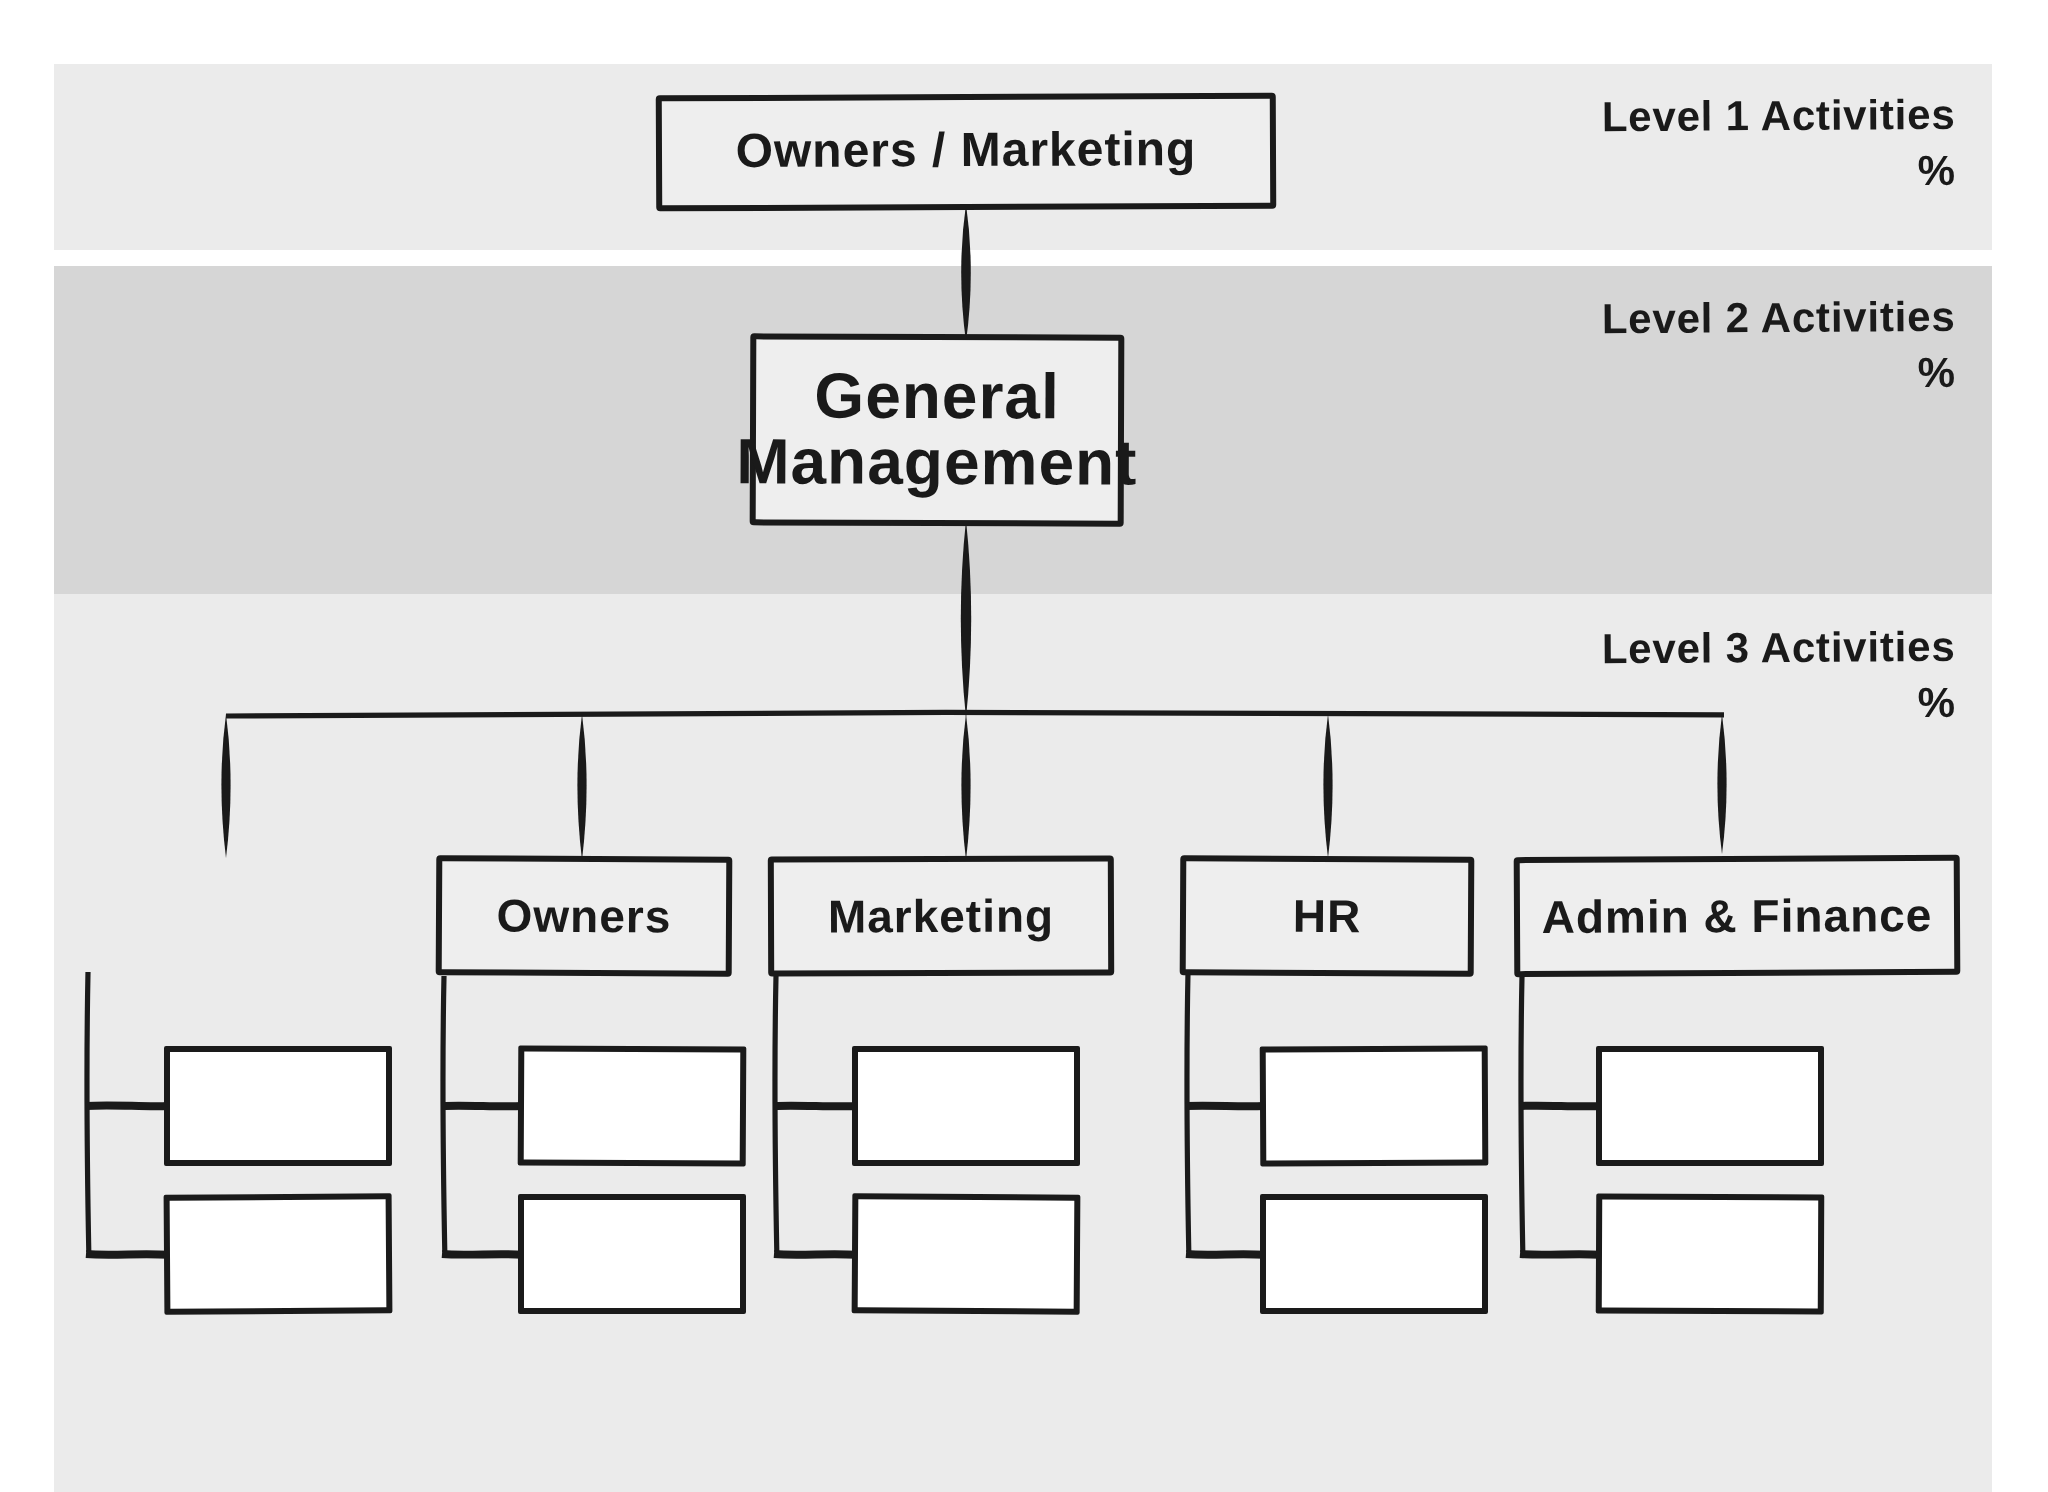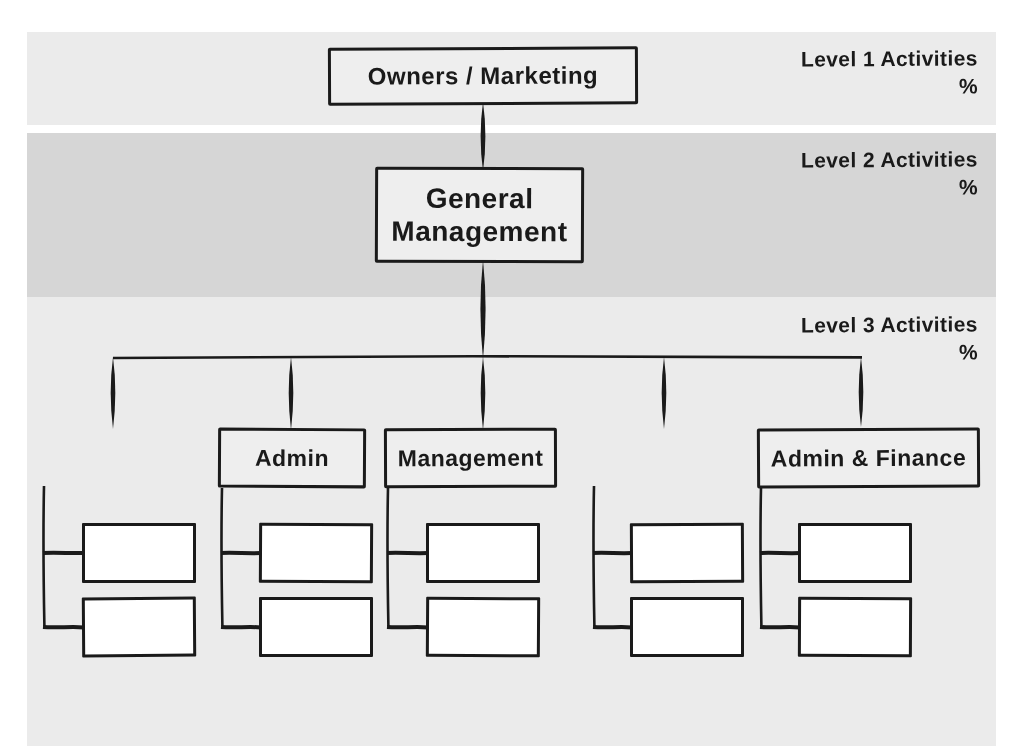--- a/index.html
+++ b/index.html
@@ -36,21 +36,21 @@
   .lens{fill:var(--ink);stroke:none;}
 
   
   .box{
     position:absolute;background:var(--box-fill);
     border:3px solid var(--ink);border-radius:2px;
     display:flex;align-items:center;justify-content:center;text-align:center;
     font-weight:700;letter-spacing:.5px;
   }
   .root-box{left:328px;top:47px;width:310px;height:58px;font-size:24px;transform:rotate(-0.25deg);}
-  .gm-box{left:375px;top:167px;width:209px;height:96px;font-size:28px;line-height:33px;transform:rotate(0.2deg);padding:0 8px;}
+  .gm-box{left:375px;top:167px;width:187px;height:96px;font-size:32px;line-height:33px;transform:rotate(0.2deg);padding:0 8px;}
   .dept{top:428px;height:60px;font-size:23px;}
   .dept-0{left:40px;width:160px;transform:rotate(-0.35deg);}
   .dept-1{left:218px;width:148px;transform:rotate(0.3deg);}
   .dept-2{left:384px;width:173px;transform:rotate(-0.2deg);}
   .dept-3{left:590px;width:147px;transform:rotate(0.3deg);}
   .dept-4{left:757px;width:223px;transform:rotate(-0.3deg);}
 
   
   .subbox{
     position:absolute;width:114px;height:60px;background:var(--subbox-fill);
@@ -135,24 +135,27 @@
 
   <div class="box root-box">
     <span>Owners / Marketing</span>
   </div>
 
   <div class="box gm-box">
     <span>General Management</span>
   </div>
 
   <div class="box dept dept-1">
-    <span>Admin</span>
+    <span>Owners</span>
   </div>
   <div class="box dept dept-2">
-    <span>Management</span>
+    <span>Marketing</span>
+  </div>
+  <div class="box dept dept-3">
+    <span>HR</span>
   </div>
   <div class="box dept dept-4">
     <span>Admin &amp; Finance</span>
   </div>
 
   <div class="subbox row1 col-0"></div>
   <div class="subbox row2 col-0"></div>
   <div class="subbox row1 col-1"></div>
   <div class="subbox row2 col-1"></div>
   <div class="subbox row1 col-2"></div>

